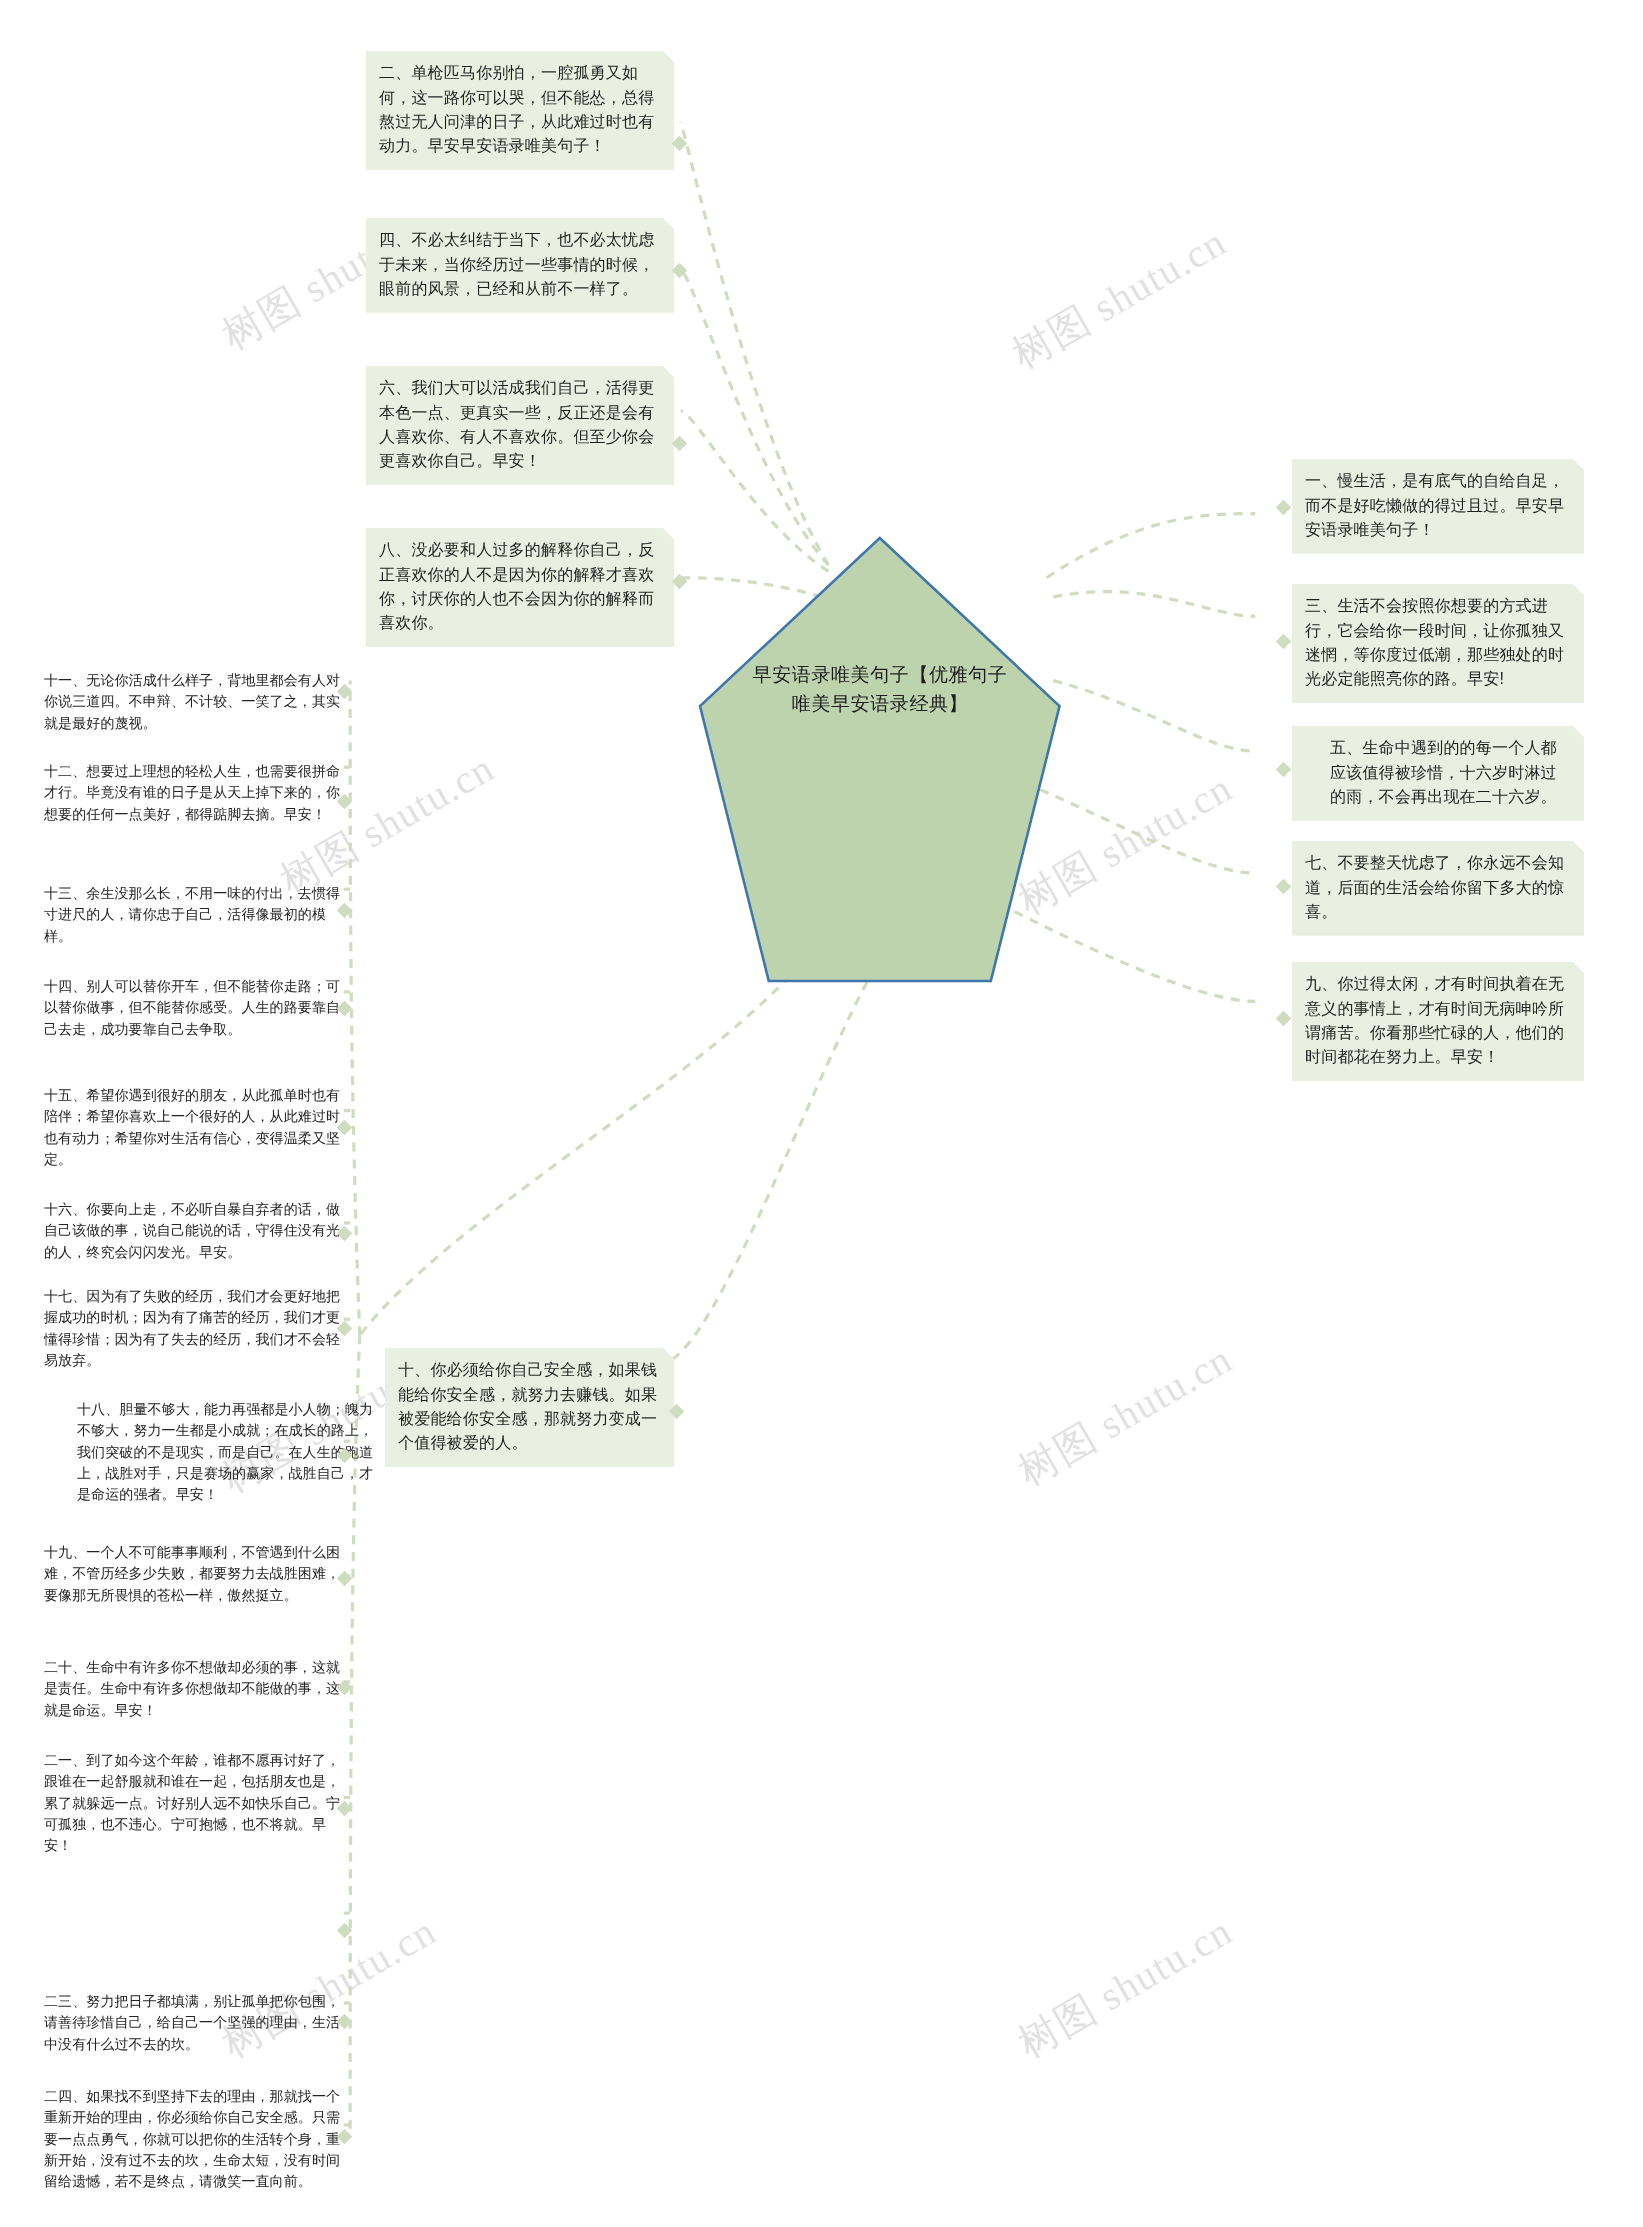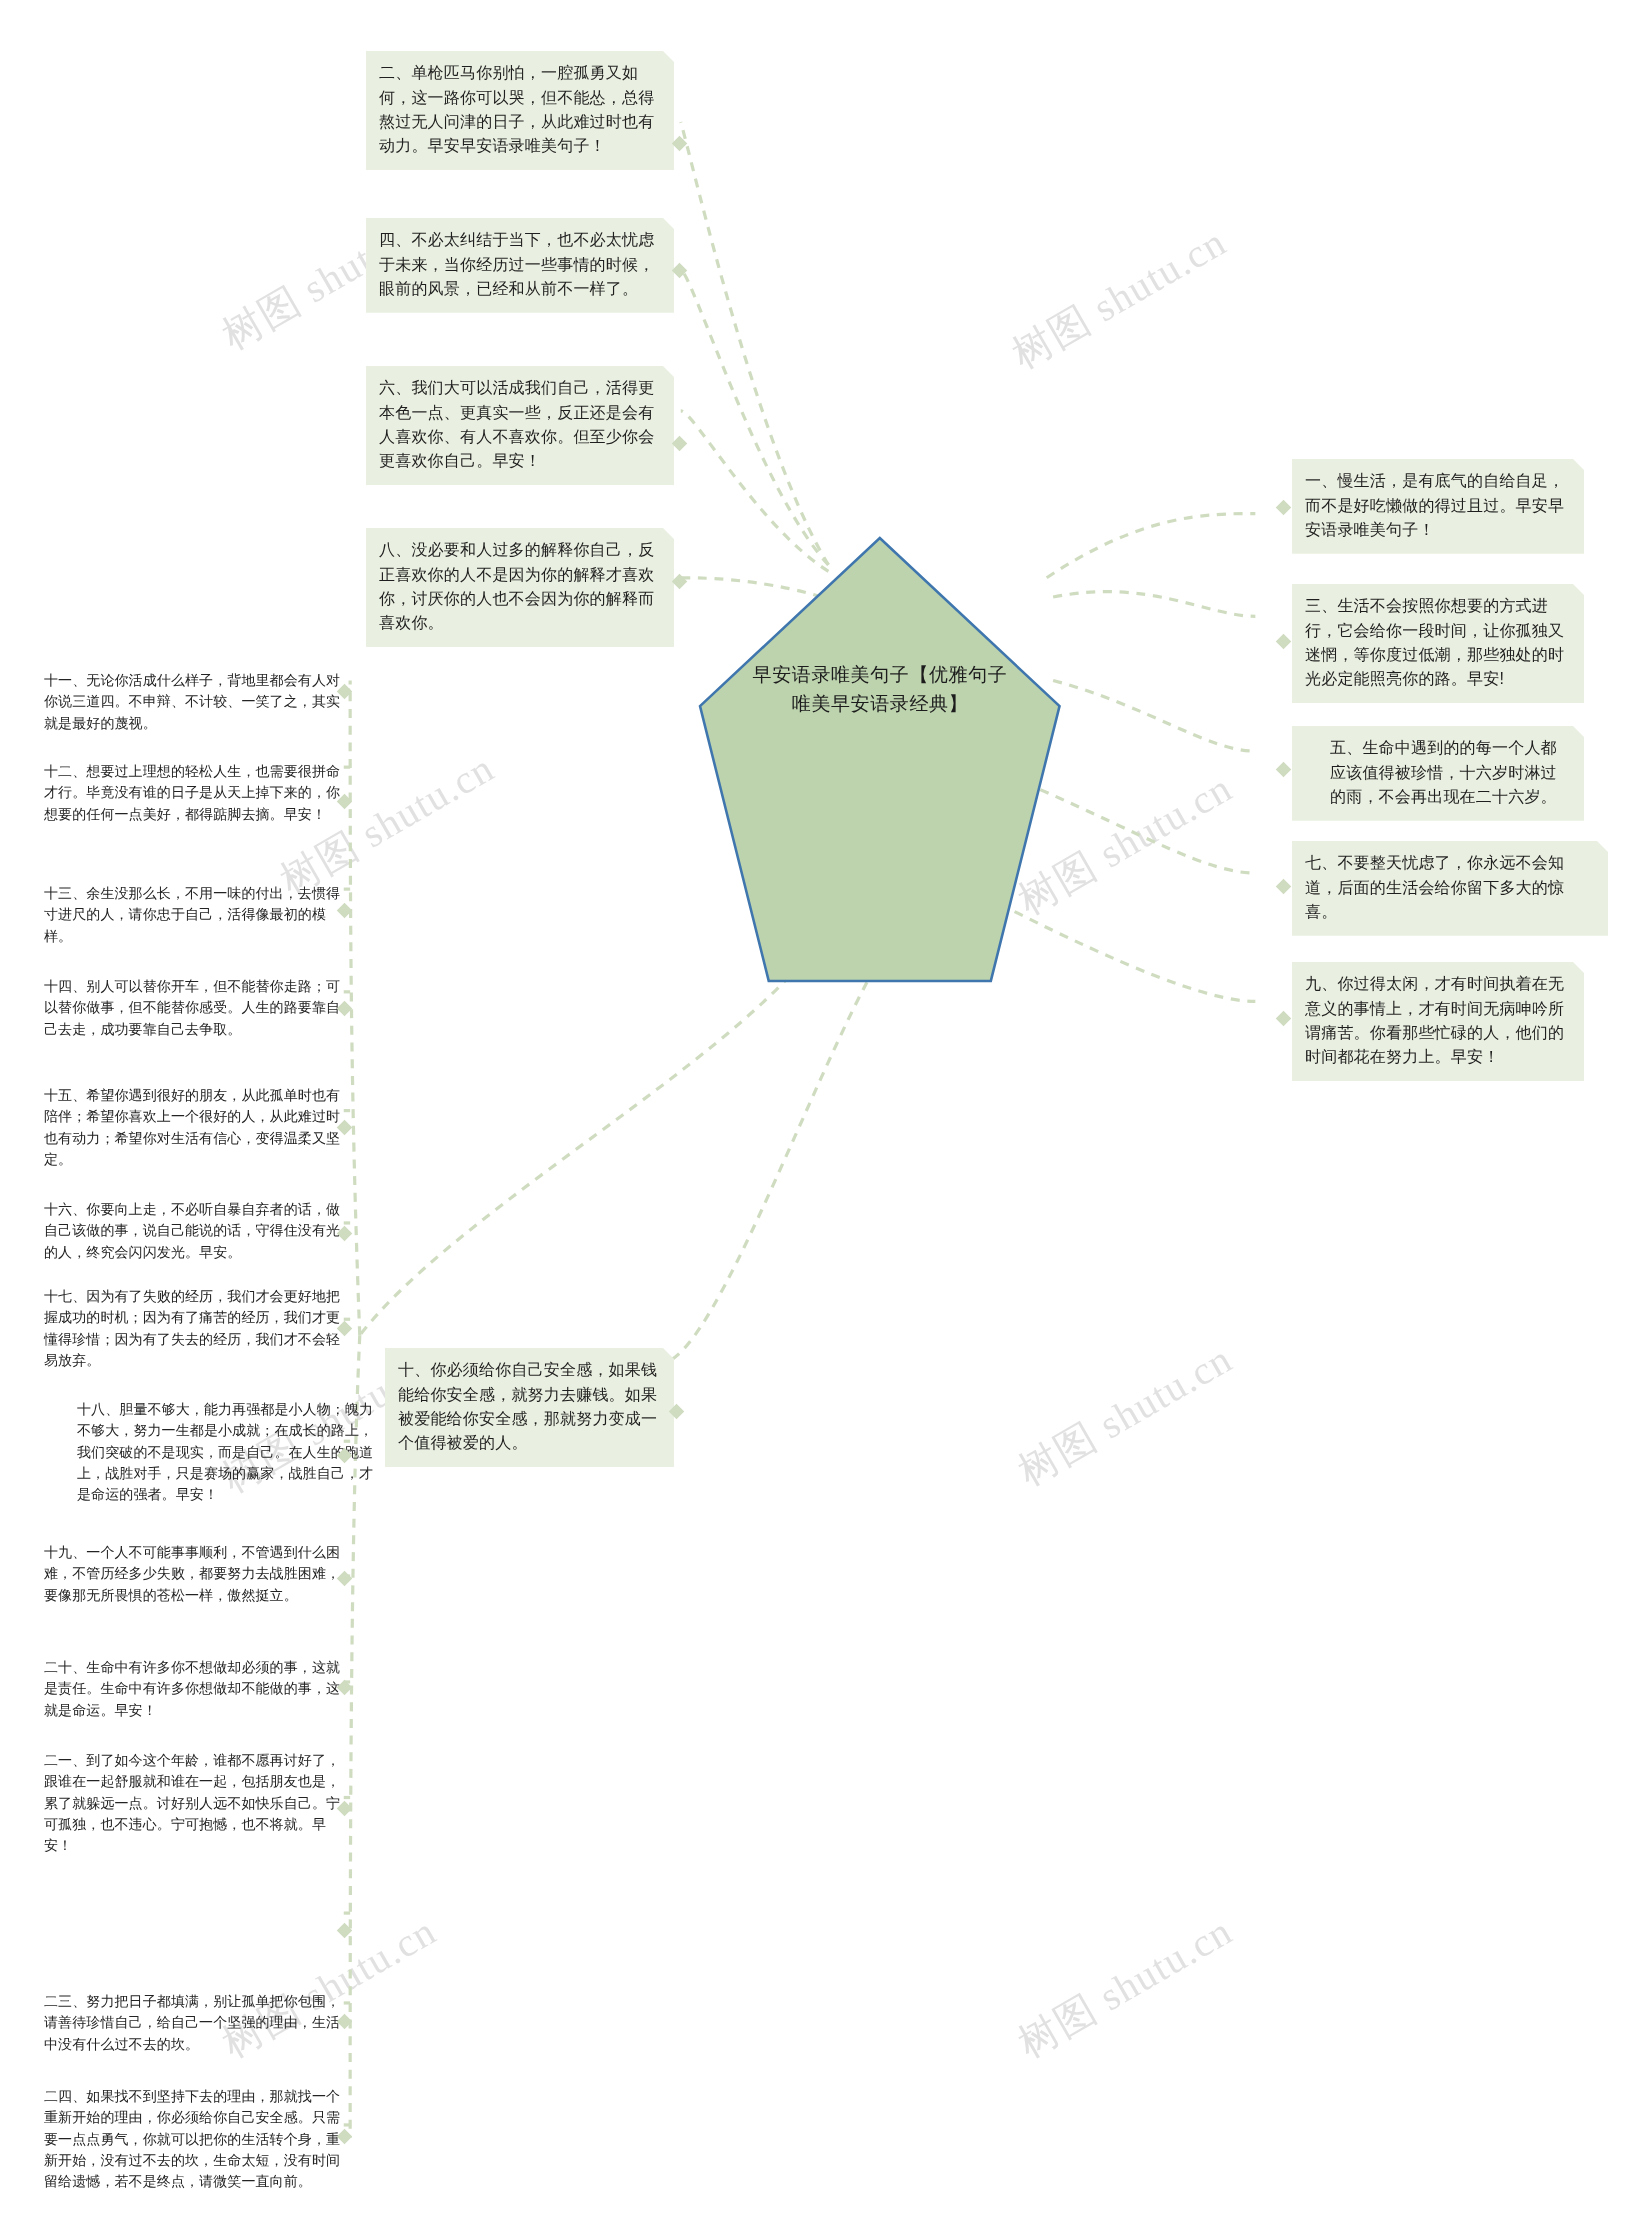--- a/index.html
+++ b/index.html
@@ -152,21 +152,21 @@
 
   <div class="node" style="left:1292px;top:459px;width:292px;">一、慢生活，是有底气的自给自足，而不是好吃懒做的得过且过。早安早安语录唯美句子！</div>
   <div class="pip" style="left:1278px;top:502px;"></div>
 
   <div class="node" style="left:1292px;top:584px;width:292px;">三、生活不会按照你想要的方式进行，它会给你一段时间，让你孤独又迷惘，等你度过低潮，那些独处的时光必定能照亮你的路。早安!</div>
   <div class="pip" style="left:1278px;top:636px;"></div>
 
   <div class="node" style="left:1292px;top:726px;width:292px;padding-left:38px;">五、生命中遇到的的每一个人都应该值得被珍惜，十六岁时淋过的雨，不会再出现在二十六岁。</div>
   <div class="pip" style="left:1278px;top:764px;"></div>
 
-  <div class="node" style="left:1292px;top:841px;width:316px;">七、不要整天忧虑了，你永远不会知道，后面的生活会给你留下多大的惊喜。</div>
+  <div class="node" style="left:1292px;top:841px;width:292px;">七、不要整天忧虑了，你永远不会知道，后面的生活会给你留下多大的惊喜。</div>
   <div class="pip" style="left:1278px;top:881px;"></div>
 
   <div class="node" style="left:1292px;top:962px;width:292px;">九、你过得太闲，才有时间执着在无意义的事情上，才有时间无病呻吟所谓痛苦。你看那些忙碌的人，他们的时间都花在努力上。早安！</div>
   <div class="pip" style="left:1278px;top:1013px;"></div>
 
   <div class="node" style="left:385px;top:1348px;width:289px;">十、你必须给你自己安全感，如果钱能给你安全感，就努力去赚钱。如果被爱能给你安全感，那就努力变成一个值得被爱的人。</div>
   <div class="pip" style="left:671px;top:1406px;"></div>
 
   <div class="plain" style="left:44px;top:670px;width:302px;">十一、无论你活成什么样子，背地里都会有人对你说三道四。不申辩、不计较、一笑了之，其实就是最好的蔑视。</div>
   <div class="pip" style="left:339px;top:686px;"></div>

